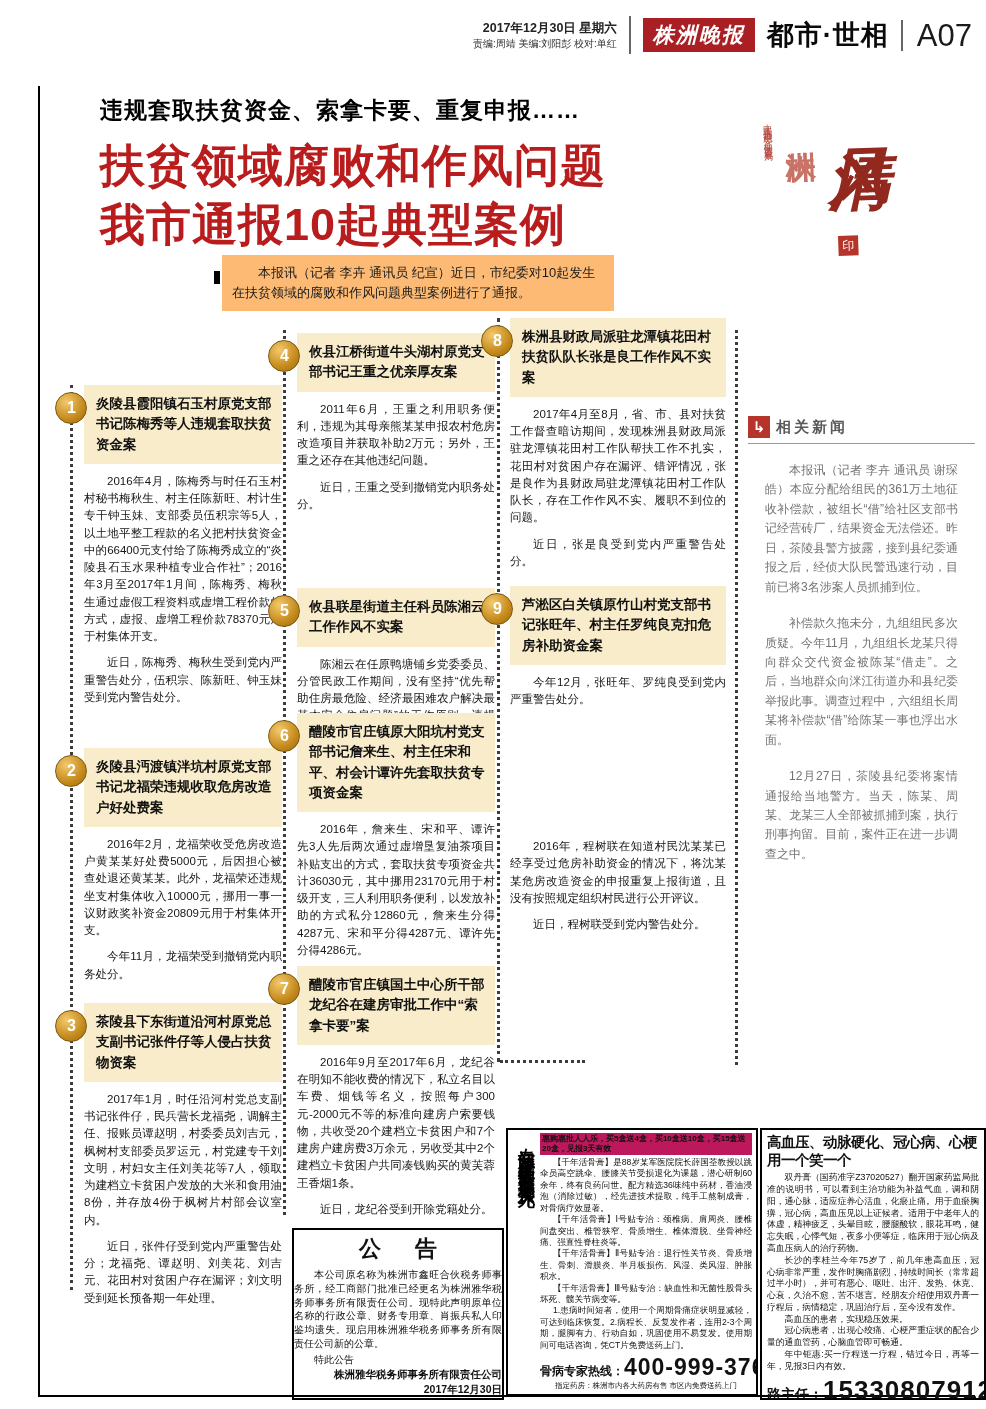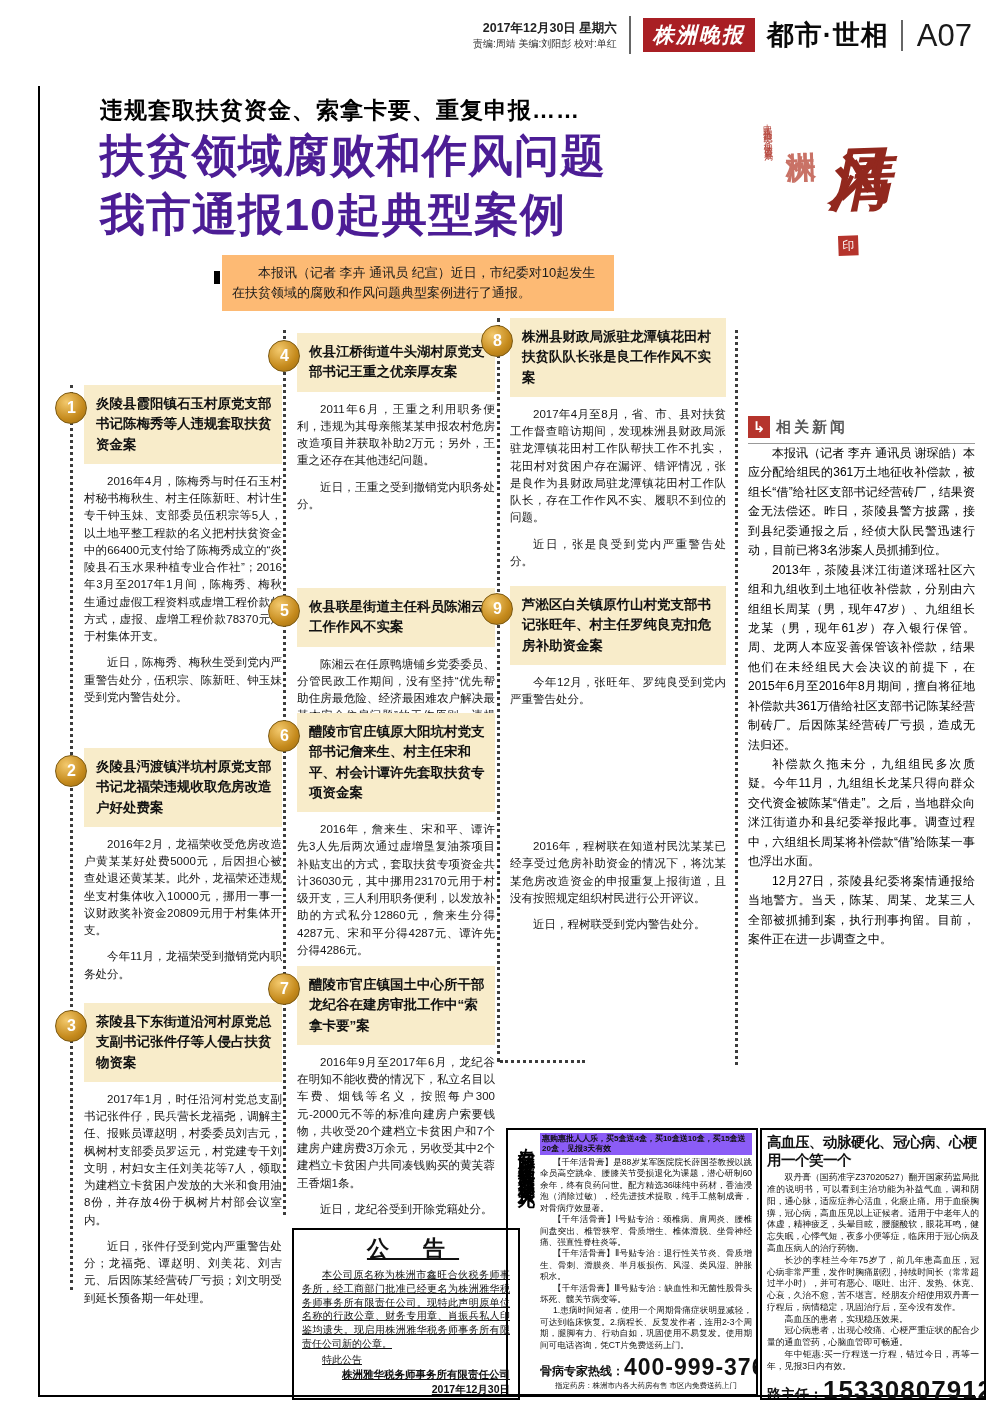--- a/index.html
+++ b/index.html
@@ -17,21 +17,21 @@
   
   .masthead{position:absolute;top:16px;right:14px;display:flex;align-items:center;gap:12px;margin-left:10px;}
   .mh-date{ text-align:right;line-height:1.35;padding-right:12px;border-right:2px solid #666;height:38px;display:flex;flex-direction:column;justify-content:center;}
   .mh-date .d1{font-size:12.5px;font-weight:bold;color:#222;}
   .mh-date .d2{font-size:10px;color:#333;}
   .mh-logo{background:#a91f24;color:#fff;padding:3px 10px;font-family:"Liberation Serif","DejaVu Serif",serif;font-style:italic;font-weight:bold;font-size:21px;letter-spacing:2px;}
   .mh-section{font-size:27px;font-weight:900;letter-spacing:1px;color:#0a0a0a;}
   .mh-pageno{font-size:31px;color:#1a1a1a;border-left:2px solid #666;padding-left:14px;line-height:1;}
   
   .kicker{position:absolute;left:100px;top:95px;font-size:23px;font-weight:bold;letter-spacing:1px;color:#000;}
-  .main-head{position:absolute;left:100px;top:126px;font-size:45px;font-weight:900;line-height:1.32;letter-spacing:1px;color:#4c1d95;}
+  .main-head{position:absolute;left:100px;top:136px;font-size:45px;font-weight:900;line-height:1.32;letter-spacing:1px;color:#b91c1c;}
   
   .seal{position:absolute;left:762px;top:100px;width:150px;height:158px;display:flex;gap:4px;align-items:flex-start;transform:rotate(-2deg);}
   .seal-side{writing-mode:vertical-rl;font-size:9px;color:#b5463c;line-height:1.6;letter-spacing:2px;height:120px;margin-top:14px;}
   .seal-small{writing-mode:vertical-rl;font-family:"Liberation Serif","DejaVu Serif",serif;font-size:30px;color:#c05a4c;font-weight:bold;opacity:.85;margin-top:26px;}
   .seal-big{writing-mode:vertical-rl;font-family:"Liberation Serif","DejaVu Serif",serif;font-size:62px;color:#92281e;font-weight:bold;font-style:italic;line-height:1.05;}
   .seal-stamp{position:absolute;right:56px;bottom:2px;width:20px;height:20px;background:#b5342c;color:#fff;font-size:12px;display:flex;align-items:center;justify-content:center;font-family:"Liberation Serif",serif;}
   
   .lead{position:absolute;left:222px;top:255px;width:372px;background:#fdba74;padding:8px 10px;font-size:13px;line-height:1.55;text-indent:2em;color:#1a1a1a;}
   .lead-notch{position:absolute;left:-8px;top:16px;width:6px;height:13px;background:#000;}
   
@@ -44,32 +44,32 @@
   .case-p{margin:9px 0 0;font-size:11.5px;line-height:1.5;text-indent:2em;text-align:justify;color:#161616;}
   .col1{left:84px;width:198px;}
   .col2{left:297px;width:198px;}
   .col3{left:510px;width:216px;}
   
   .related{position:absolute;left:748px;top:416px;width:227px;}
   .related-tag{display:flex;align-items:center;gap:6px;border-bottom:1px solid #999;padding-bottom:5px;}
   .tag-icon{width:22px;height:22px;background:#b5342c;color:#fff;display:flex;align-items:center;justify-content:center;font-weight:bold;font-size:15px;}
   .tag-text{font-size:15px;font-weight:bold;color:#5a5a5a;letter-spacing:3px;}
   .related h2{margin:12px 0 14px;font-size:19.5px;font-weight:900;line-height:1.4;color:#000;}
-  .related p{margin:0;font-size:12px;line-height:1.62;text-indent:2em;text-align:justify;color:#000000;}
-  
-  .notice{position:absolute;left:292px;top:1228px;width:208px;height:164px;border:2px solid #000;padding:2px 8px;box-sizing:content-box;text-decoration:underline;}
+  .related p{margin:17px;font-size:12px;line-height:1.62;text-indent:2em;text-align:justify;color:#737373;}
+  
+  .notice{position:absolute;left:292px;top:1228px;width:208px;height:164px;border:2px solid #000;padding:2px 0;box-sizing:content-box;}
   .notice-title{text-align:center;font-size:22px;font-weight:900;letter-spacing:14px;margin:2px 0 4px;padding-left:14px;}
   .notice-body{font-size:10px;line-height:1.38;text-indent:2em;text-align:justify;margin:0;}
   .notice-closing{font-size:10px;text-indent:2em;margin:2px 0 0;}
   .notice-sig,.notice-date{font-size:10.5px;text-align:right;margin:1px 0 0;font-weight:bold;}
   
   .ad-bone{position:absolute;left:506px;top:1128px;width:248px;height:264px;border:2px solid #000;display:flex;}
   .bone-side{writing-mode:vertical-rl;text-orientation:upright;font-size:17px;font-weight:900;letter-spacing:3px;line-height:1.1;width:26px;padding:4px 1px;color:#000;}
   .bone-main{flex:1;padding:2px 4px;overflow:hidden;}
-  .bone-promo{background:#8b5cf6;font-size:8px;font-weight:bold;padding:1px 2px;margin:1px 0 2px;line-height:1.25;}
+  .bone-promo{background:#be185d;font-size:8px;font-weight:bold;padding:1px 2px;margin:1px 0 2px;line-height:1.25;}
   .bone-main p{margin:0;font-size:8.6px;line-height:1.33;text-indent:1.5em;text-align:justify;}
   .bone-hotline{text-align:center;margin-top:3px;white-space:nowrap;}
   .bone-hotline .lbl{font-size:12px;font-weight:900;}
   .bone-hotline .num{font-size:23px;font-weight:900;letter-spacing:1px;}
   .bone-foot{font-size:7.5px;text-align:center;line-height:1.2;}
   
   .ad-heart{position:absolute;left:760px;top:1128px;width:212px;height:264px;border:2px solid #000;padding:2px 5px;box-sizing:content-box;overflow:hidden;}
   .heart-head{font-size:14.5px;font-weight:900;line-height:1.25;margin:1px 0 3px;letter-spacing:-0.5px;}
   .ad-heart p{margin:0;font-size:8.8px;line-height:1.34;text-indent:2em;text-align:justify;}
   .heart-phone{text-align:center;margin-top:2px;white-space:nowrap;}
@@ -138,21 +138,21 @@
     <p class="case-p">2016年2月，龙福荣收受危房改造户黄某某好处费5000元，后因担心被查处退还黄某某。此外，龙福荣还违规坐支村集体收入10000元，挪用一事一议财政奖补资金20809元用于村集体开支。</p>
     <p class="case-p">今年11月，龙福荣受到撤销党内职务处分。</p>
   </div>
 
   <div class="case col1" style="top:1003px">
     <div class="case-title-box">
       <span class="badge">3</span>
       <span>茶陵县下东街道沿河村原党总支副书记张件仔等人侵占扶贫物资案</span>
     </div>
     <p class="case-p">2017年1月，时任沿河村党总支副书记张件仔，民兵营长龙福尧，调解主任、报账员谭赵明，村委委员刘吉元，枫树村支部委员罗运元，村党建专干刘文明，村妇女主任刘美花等7人，领取为建档立卡贫困户发放的大米和食用油8份，并存放4份于枫树片村部会议室内。</p>
-    <p class="case-p">近日，张件仔受到党内严重警告处分；龙福尧、谭赵明、刘美花、刘吉元、后因陈某经营砖厂亏损；刘文明受到延长预备期一年处理。</p>
+    <p class="case-p">近日，张件仔受到党内严重警告处分；龙福尧、谭赵明、刘美花、刘吉元、花田村对贫困户存在漏评；刘文明受到延长预备期一年处理。</p>
   </div>
 
   <div class="case col2" style="top:333px">
     <div class="case-title-box">
       <span class="badge">4</span>
       <span>攸县江桥街道牛头湖村原党支部书记王重之优亲厚友案</span>
     </div>
     <p class="case-p">2011年6月，王重之利用职务便利，违规为其母亲熊某某申报农村危房改造项目并获取补助2万元；另外，王重之还存在其他违纪问题。</p>
     <p class="case-p">近日，王重之受到撤销党内职务处分。</p>
   </div>
@@ -204,21 +204,20 @@
     <p class="case-p">2016年，程树联在知道村民沈某某已经享受过危房补助资金的情况下，将沈某某危房改造资金的申报重复上报街道，且没有按照规定组织村民进行公开评议。</p>
     <p class="case-p">近日，程树联受到党内警告处分。</p>
   </div>
 
   <div class="related">
     <div class="related-tag">
       <span class="tag-icon">↳</span>
       <span class="tag-text">相关新闻</span>
     </div>
     <p>本报讯（记者 李卉 通讯员 谢琛皓）本应分配给组民的361万土地征收补偿款，被组长“借”给社区支部书记经营砖厂，结果资金无法偿还。昨日，茶陵县警方披露，接到县纪委通报之后，经侦大队民警迅速行动，目前已将3名涉案人员抓捕到位。</p>
-    <p>2013年，茶陵县洣江街道洣瑶社区六组和九组收到土地征收补偿款，分别由六组组长周某（男，现年47岁）、九组组长龙某（男，现年61岁）存入银行保管。周、龙两人本应妥善保管该补偿款，结果他们在未经组民大会决议的前提下，在2015年6月至2016年8月期间，擅自将征地补偿款共361万借给社区支部书记陈某经营制砖厂。后因陈某经营砖厂亏损，造成无法归还。</p>
     <p>补偿款久拖未分，九组组民多次质疑。今年11月，九组组长龙某只得向群众交代资金被陈某“借走”。之后，当地群众向洣江街道办和县纪委举报此事。调查过程中，六组组长周某将补偿款“借”给陈某一事也浮出水面。</p>
     <p>12月27日，茶陵县纪委将案情通报给当地警方。当天，陈某、周某、龙某三人全部被抓捕到案，执行刑事拘留。目前，案件正在进一步调查之中。</p>
   </div>
 
   <div class="notice">
     <div class="notice-title">公 告</div>
     <p class="notice-body">本公司原名称为株洲市鑫旺合伙税务师事务所，经工商部门批准已经更名为株洲雅华税务师事务所有限责任公司。现特此声明原单位名称的行政公章、财务专用章、肖振兵私人印鉴均遗失。现启用株洲雅华税务师事务所有限责任公司新的公章。</p>
     <p class="notice-closing">特此公告</p>
     <p class="notice-sig">株洲雅华税务师事务所有限责任公司</p>
     <p class="notice-date">2017年12月30日</p>

